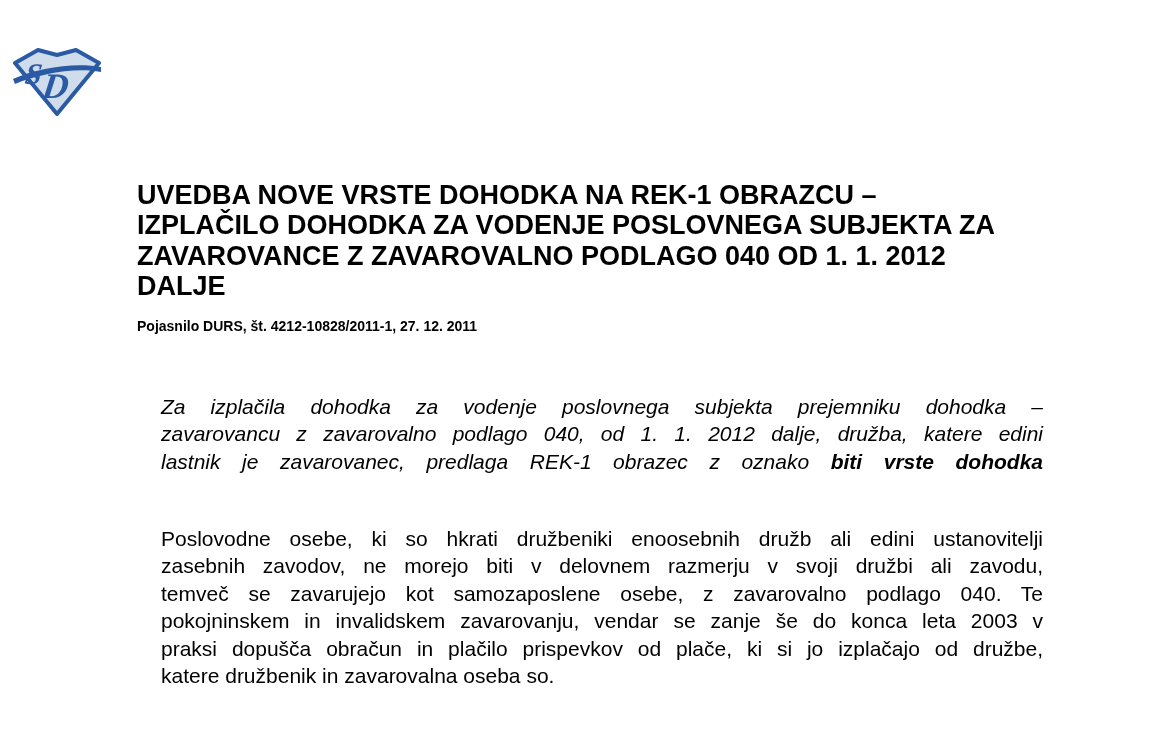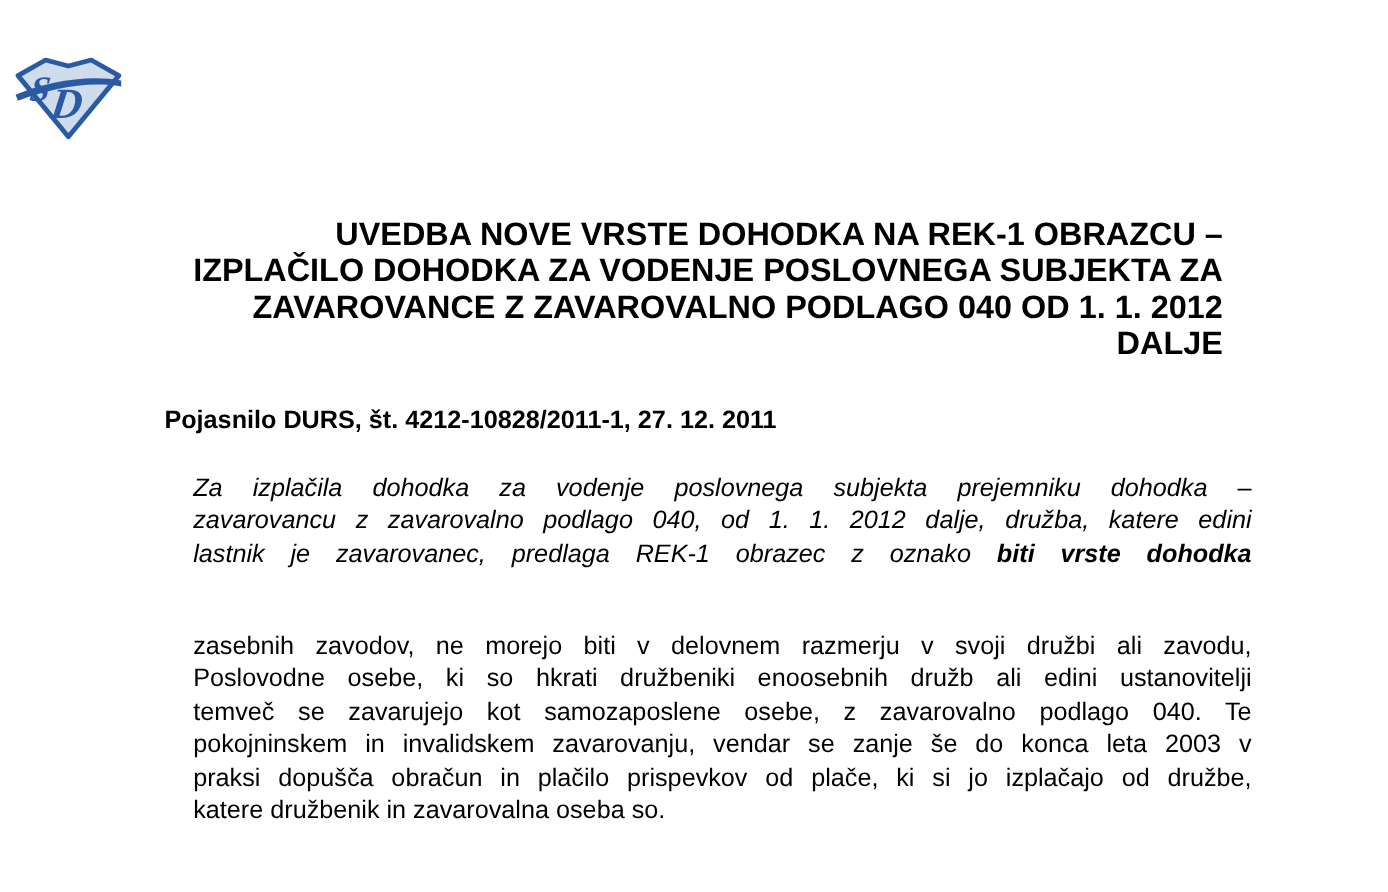--- a/index.html
+++ b/index.html
@@ -8,25 +8,25 @@
     width:1157px;height:743px;
     background:#ffffff;
     color:#000000;
     font-family:"Liberation Sans",sans-serif;
     overflow:hidden;
   }
   .logo{position:absolute;left:12px;top:48px;width:90px;height:68px;}
   .doc-title{
     position:absolute;left:137px;top:162px;width:882px;
     font-weight:bold;font-size:27px;line-height:30.4px;
-    text-align:right;white-space:pre-line;
+    text-align:left;white-space:pre-line;
   }
   .doc-subtitle{
     position:absolute;left:137px;top:313px;width:882px;
-    font-weight:bold;font-size:21px;line-height:27px;margin-top:24px;
+    font-weight:bold;font-size:14px;line-height:27px;
   }
   .para{
     position:absolute;left:137px;width:882px;
     font-size:21px;line-height:27.4px;margin-left:24px;
   }
   .para-lead{top:393px;font-style:italic;}
   .para-body{top:525px;}
   .jline{text-align:justify;text-align-last:justify;}
   .jlast{text-align:justify;text-align-last:left;}
   .b{font-weight:bold;}
@@ -50,21 +50,21 @@
 
   <div class="doc-subtitle">Pojasnilo DURS, št. 4212-10828/2011-1, 27. 12. 2011</div>
 
   <div class="para para-lead">
     <div class="jline"><span>Za izplačila dohodka za vodenje poslovnega subjekta prejemniku dohodka –</span></div>
     <div class="jline"><span>zavarovancu z zavarovalno podlago 040, od 1. 1. 2012 dalje, družba, katere edini</span></div>
     <div class="jline"><span>lastnik je zavarovanec, predlaga REK-1 obrazec z oznako </span><span class="b">biti vrste dohodka</span></div>
   </div>
 
   <div class="para para-body">
+    <div class="jline">Poslovodne osebe, ki so hkrati družbeniki enoosebnih družb ali edini ustanovitelji</div>
     <div class="jline">zasebnih zavodov, ne morejo biti v delovnem razmerju v svoji družbi ali zavodu,</div>
-    <div class="jline">Poslovodne osebe, ki so hkrati družbeniki enoosebnih družb ali edini ustanovitelji</div>
     <div class="jline">temveč se zavarujejo kot samozaposlene osebe, z zavarovalno podlago 040. Te</div>
     <div class="jline">pokojninskem in invalidskem zavarovanju, vendar se zanje še do konca leta 2003 v</div>
     <div class="jline">praksi dopušča obračun in plačilo prispevkov od plače, ki si jo izplačajo od družbe,</div>
     <div class="jlast">katere družbenik in zavarovalna oseba so.</div>
   </div>
 
 </div>
 
 </body></html>

